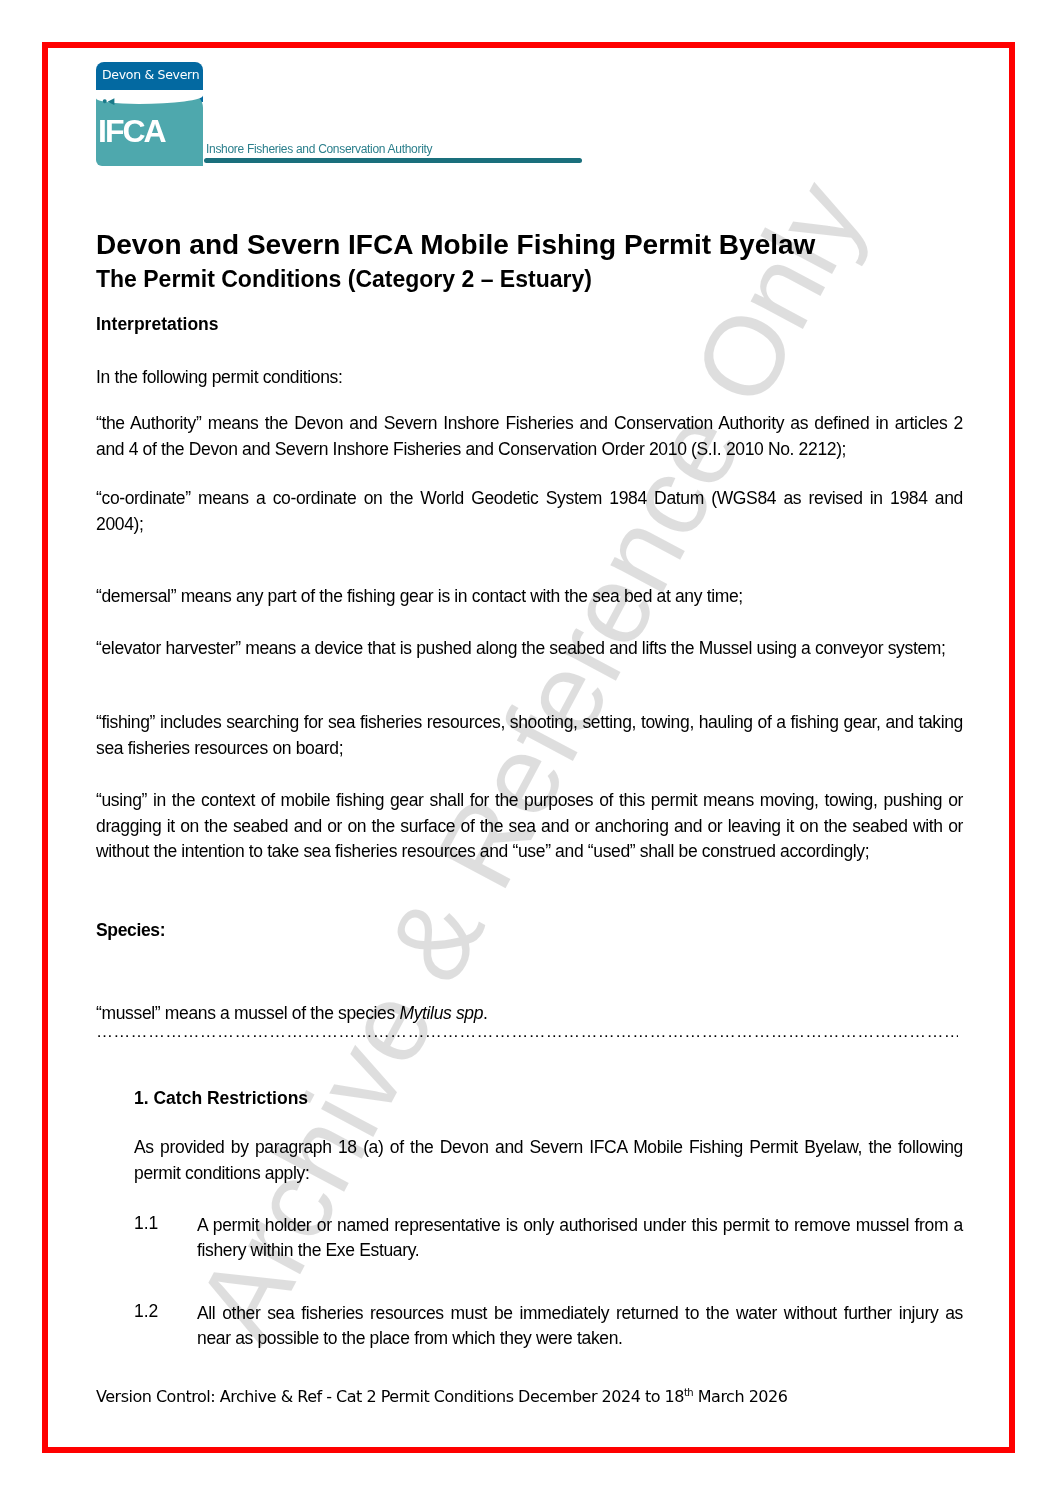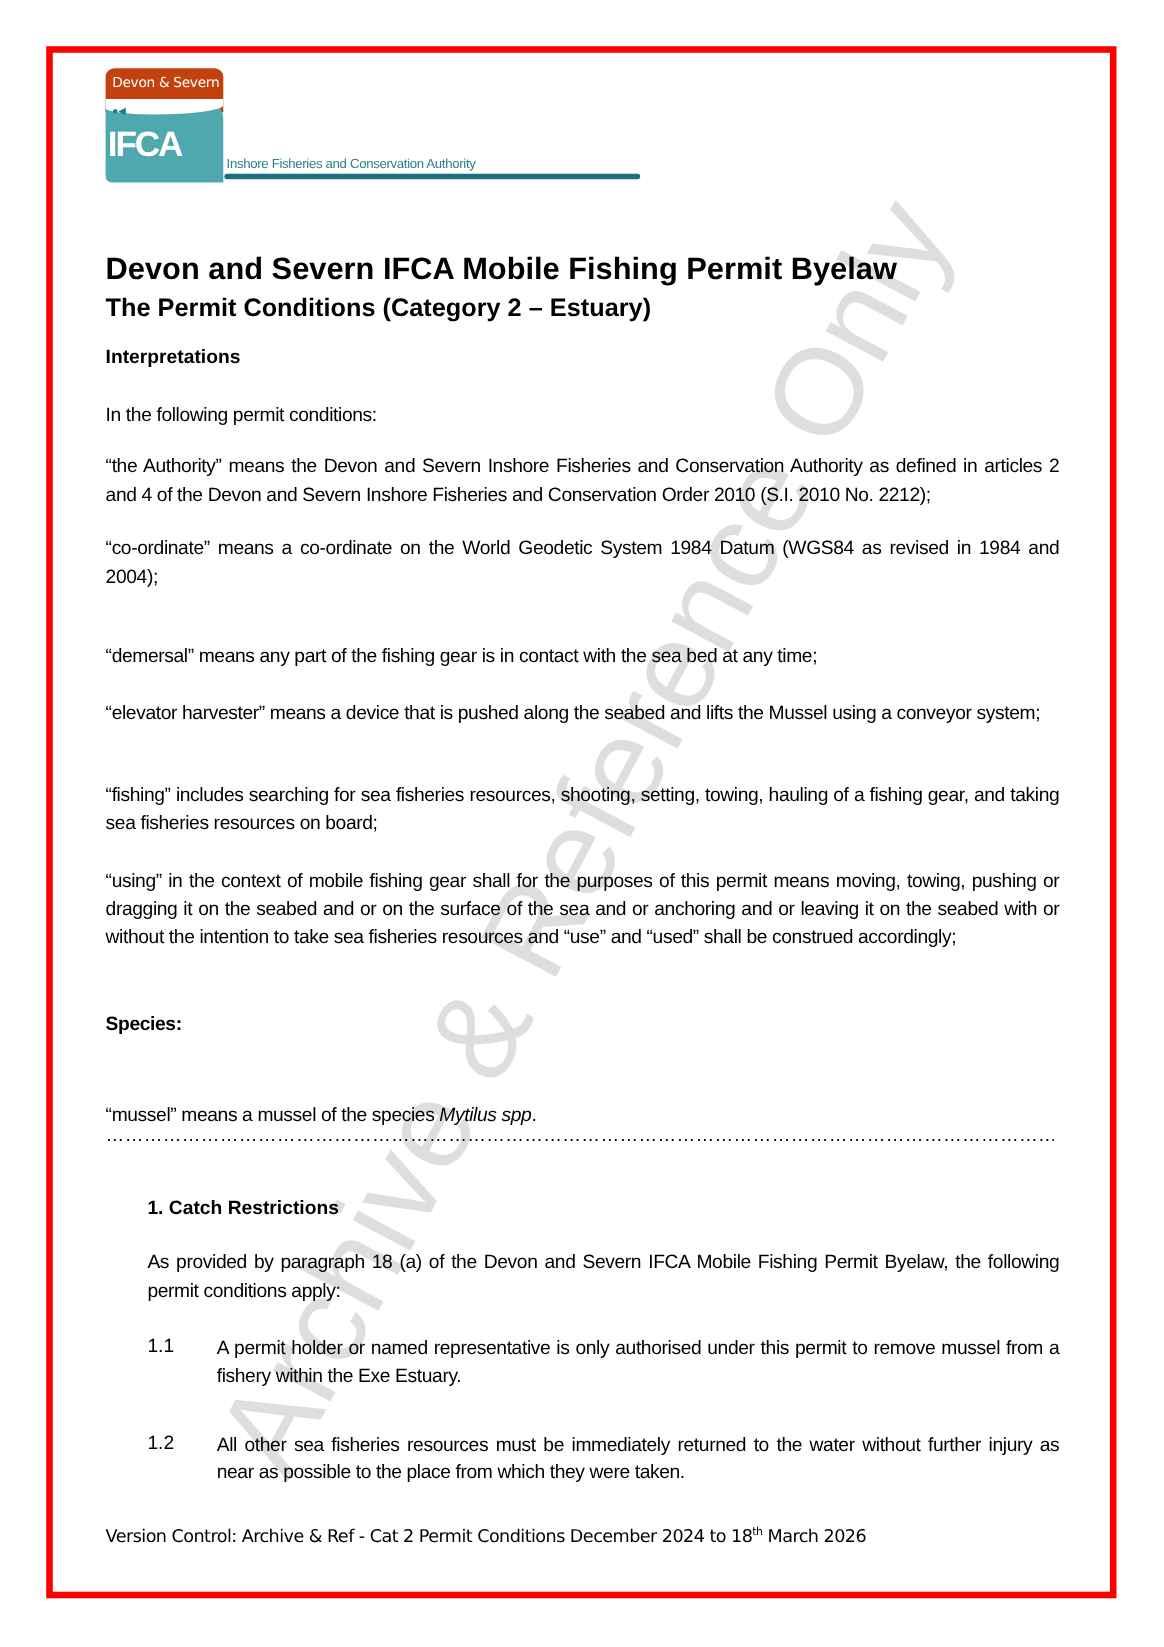--- a/index.html
+++ b/index.html
@@ -2,21 +2,21 @@
 <html><head>
 <meta charset="utf-8">
 <style>
   html, body { margin:0; padding:0; background:#ffffff; }
   body { width:1058px; height:1497px; position:relative; overflow:hidden;
          font-family:"Liberation Sans", sans-serif; color:#000; }
   .frame { position:absolute; left:42px; top:42px; width:961px; height:1399px;
            border:6px solid #ff0000; }
   .logo { position:absolute; left:96px; top:62px; width:486px; height:106px; }
   .logo-banner { position:absolute; left:0; top:0; width:107px; height:40px;
-                 background:#c2410c; border-radius:8px 8px 0 0; }
+                 background:#0369a1; border-radius:8px 8px 0 0; }
   .logo-banner-text { position:absolute; left:6px; top:5px; color:#fff;
                       font-size:12.5px; font-family:"DejaVu Sans", sans-serif; letter-spacing:-0.3px; }
   .logo-block { position:absolute; left:0; top:30px; width:107px; height:74px;
                 background:#4ea8ad; border-radius:0 16px 0 6px; }
   .logo-wave { position:absolute; left:0; top:28px; width:107px; height:14px;
                background:#fff; border-radius:0 0 60% 40%; }
   .logo-fish { position:absolute; left:6px; top:34px; color:#1a7a8a; font-size:9px; }
   .logo-ifca { position:absolute; left:2px; top:44px; color:#fff; font-weight:bold;
                font-size:32px; letter-spacing:-2px; line-height:50px; }
   .logo-tagline { position:absolute; left:110px; top:80px; color:#2b7f8c;

